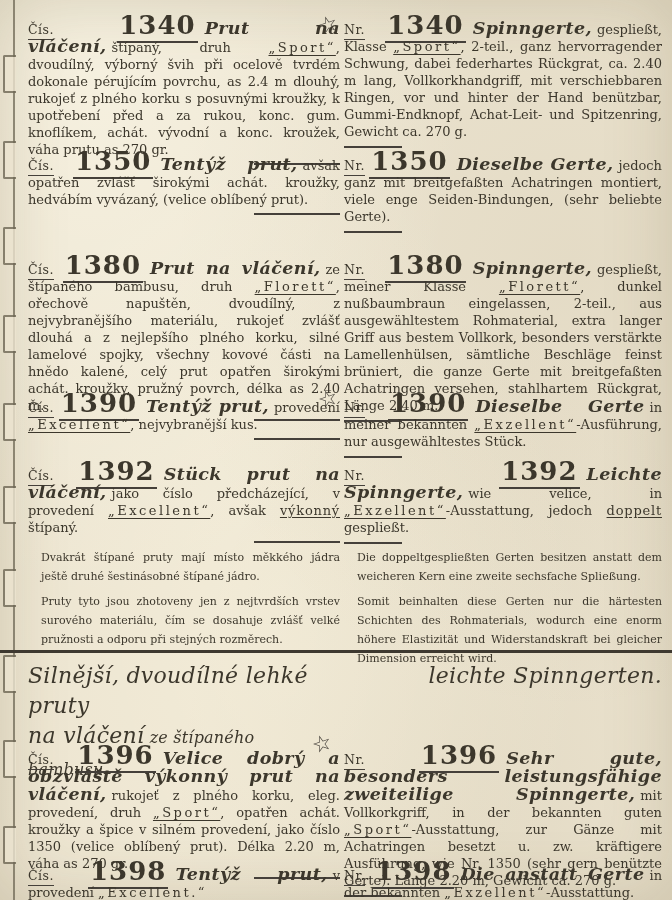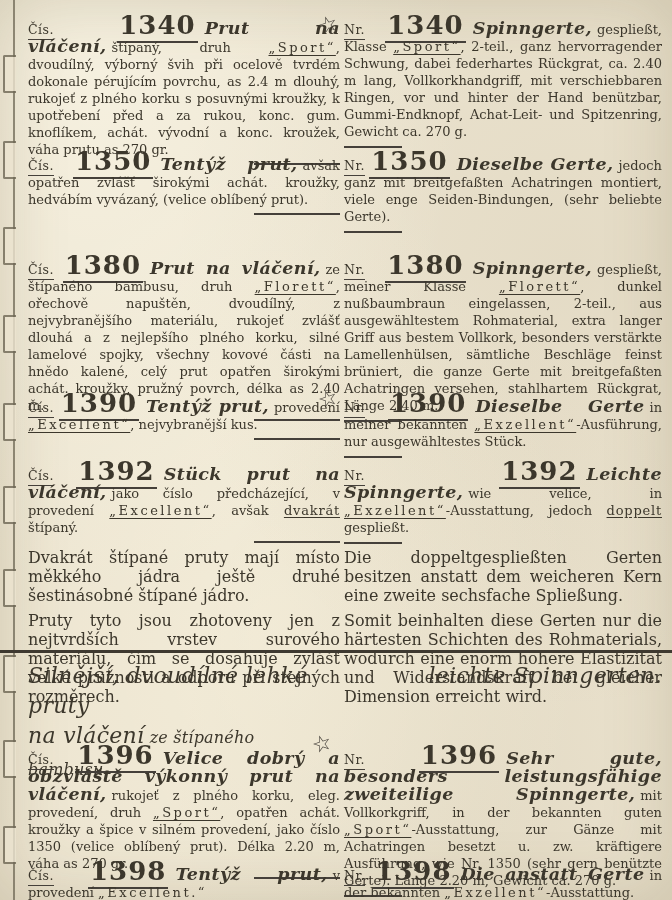--- a/index.html
+++ b/index.html
@@ -25,21 +25,21 @@
   .entry{margin:0;text-align:justify;font-size:13px;line-height:17px;}
   .numlbl{font-size:12.5px;letter-spacing:.5px;border-bottom:1.5px solid #45403a;padding-bottom:2px;}
   .num{font-size:26px;font-weight:bold;letter-spacing:1px;border-bottom:2.5px solid #45403a;padding:0 2px 1px 2px;line-height:1;}
   .numgrp{margin-right:7px;white-space:nowrap;}
   .ttl{font-weight:bold;font-style:italic;font-size:17.5px;letter-spacing:.4px;margin-right:5px;}
   .bdy{}
   .seg-u{letter-spacing:2.5px;text-decoration:underline;text-underline-offset:3px;}
   .seg-ul{text-decoration:underline;text-underline-offset:2px;letter-spacing:.8px;}
   .rule-r{margin-top:5px;margin-left:auto;width:86px;height:2px;background:#45403a;}
   .rule-l{margin-top:6px;width:58px;height:2px;background:#45403a;}
-  .para{margin:0 0 6px 0;text-align:justify;font-size:16px;line-height:19px;}
+  .para{margin:0 0 6px 13px;text-align:justify;font-size:11px;line-height:19px;}
   .bigrule{position:absolute;left:0;width:672px;height:3px;background:#3e3930;top:650px;}
   .shead{font-weight:normal;font-style:italic;font-size:22px;line-height:30px;letter-spacing:.3px;}
   .shead .sub{font-size:16px;letter-spacing:.2px;}
   .shead-r2{text-align:right;}
   .star{position:absolute;font-family:"DejaVu Sans","Liberation Sans",sans-serif;font-size:22px;color:#45403a;transform:rotate(-18deg);}
 </style>
 </head>
 <body>
 
 <div class="page">
@@ -99,21 +99,21 @@
       <div class="rule-r"></div>
     </div>
     <div class="cell-r">
       <p class="entry"><span class="numgrp"><span class="numlbl">Nr.</span> <span class="num">1390</span></span><span class="ttl">Dieselbe Gerte</span><span class="bdy"><span>in meiner bekannten </span><span class="seg-u">„Exzellent“</span><span>-Ausführung, nur ausgewähltestes Stück.</span></span></p>
       <div class="rule-l"></div>
     </div>
   </div>
 
   <div class="brow" style="top:458px">
     <div class="cell-l">
-      <p class="entry"><span class="numgrp"><span class="numlbl">Čís.</span> <span class="num">1392</span></span><span class="ttl">Stück prut na vláčení,</span><span class="bdy"><span>jako číslo předcházející, v provedení </span><span class="seg-u">„Excellent“</span><span>, avšak </span><span class="seg-ul">dvakrát</span><span> štípaný.</span></span></p>
+      <p class="entry"><span class="numgrp"><span class="numlbl">Čís.</span> <span class="num">1392</span></span><span class="ttl">Stück prut na vláčení,</span><span class="bdy"><span>jako číslo předcházející, v provedení </span><span class="seg-u">„Excellent“</span><span>, avšak </span><span class="seg-ul">výkonný</span><span> štípaný.</span></span></p>
       <div class="rule-r"></div>
     </div>
     <div class="cell-r">
       <p class="entry"><span class="numgrp"><span class="numlbl">Nr.</span> <span class="num">1392</span></span><span class="ttl">Leichte Spinngerte,</span><span class="bdy"><span>wie velice, in </span><span class="seg-u">„Exzellent“</span><span>-Ausstattung, jedoch </span><span class="seg-ul">doppelt</span><span> gespließt.</span></span></p>
       <div class="rule-l"></div>
     </div>
   </div>
 
   <div class="brow" style="top:548px">
     <div class="cell-l">

